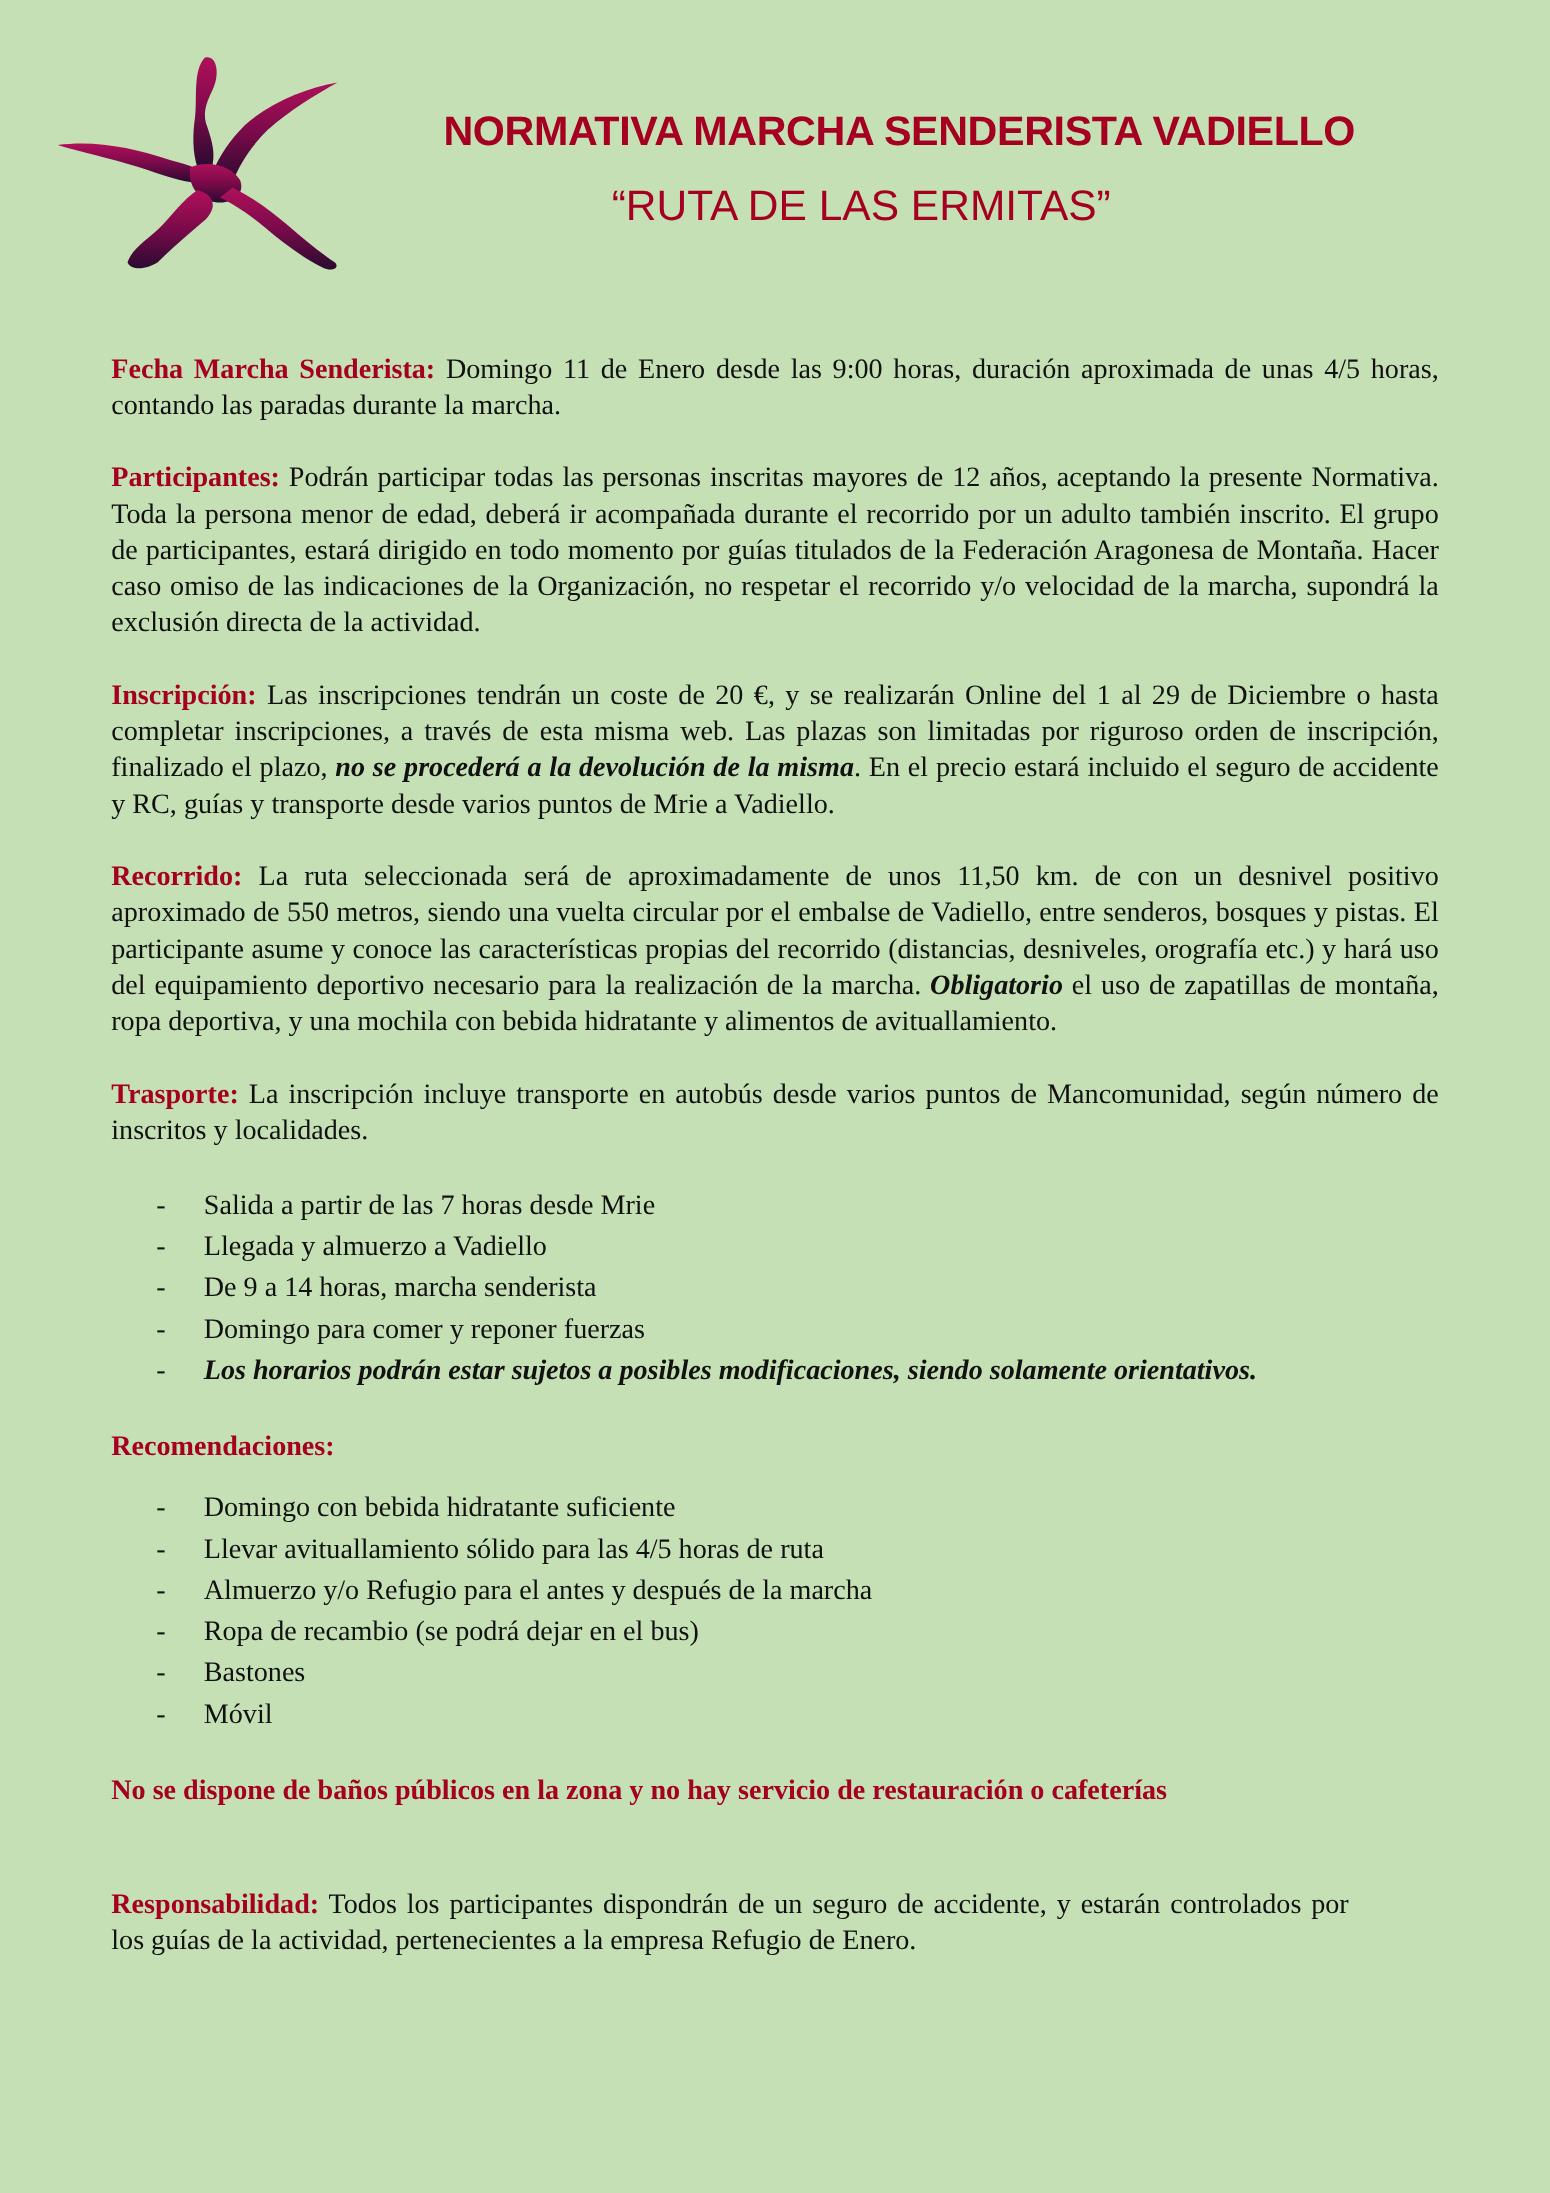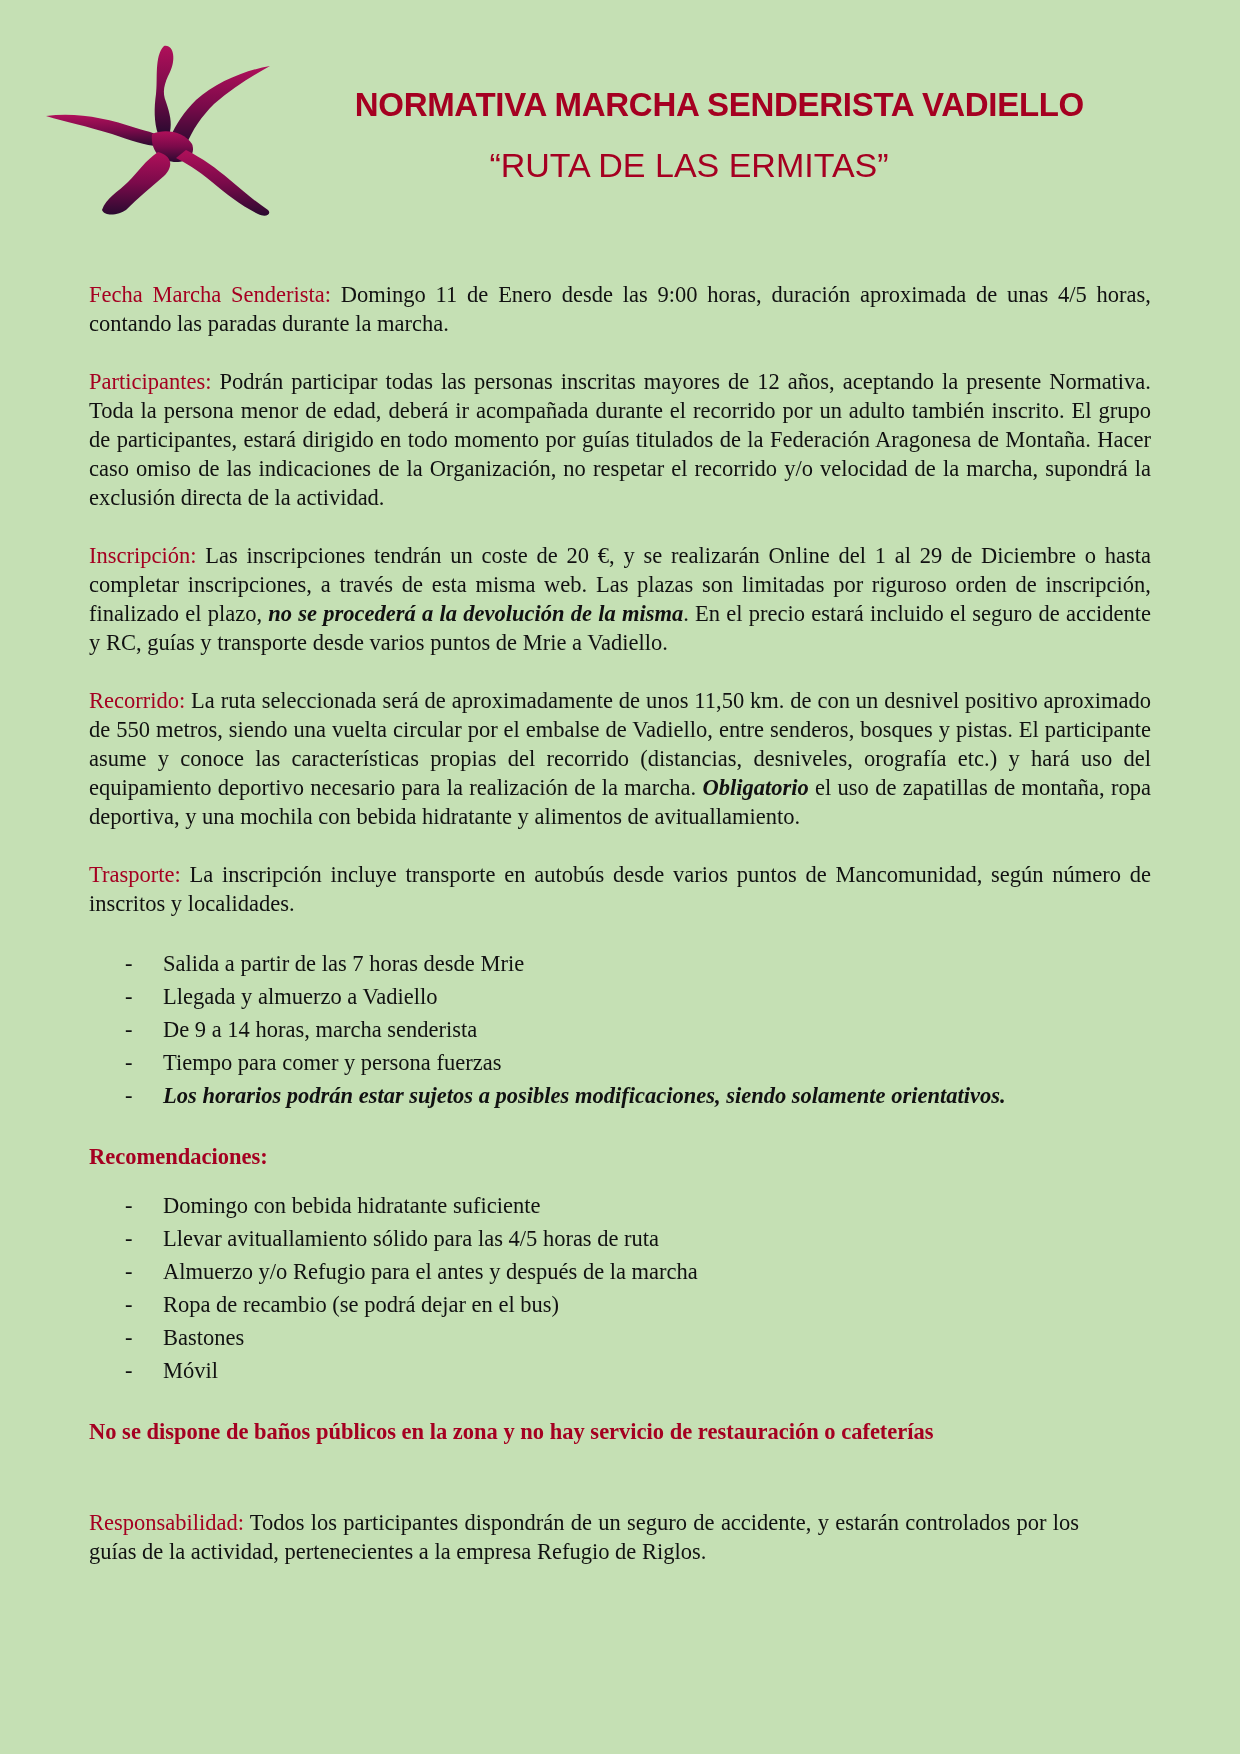--- a/index.html
+++ b/index.html
@@ -54,21 +54,21 @@
       width: 1062px;
       font-size: 22.5px;
       line-height: 29px;
     }
     .para {
       margin: 0 0 29px 0;
       text-align: justify;
     }
     .label {
       color: #a50021;
-      font-weight: normal;
+      font-weight: bold;
       margin-top: 29px;
     }
     .bi {
       font-weight: bold;
       font-style: italic;
     }
     .section-title {
       color: #a50021;
       font-weight: bold;
       margin: 0 0 18px 0;
@@ -146,33 +146,33 @@
   </p>
 
   <p class="para">
     <span class="label">Trasporte:</span><span> La inscripción incluye transporte en autobús desde varios puntos de Mancomunidad, según número de inscritos y localidades.</span>
   </p>
 
   <ul class="dash">
     <li><span class="dash-mark">-</span><span>Salida a partir de las 7 horas desde Mrie</span></li>
     <li><span class="dash-mark">-</span><span>Llegada y almuerzo a Vadiello</span></li>
     <li><span class="dash-mark">-</span><span>De 9 a 14 horas, marcha senderista</span></li>
-    <li><span class="dash-mark">-</span><span>Tiempo para comer y persona fuerzas</span></li>
+    <li><span class="dash-mark">-</span><span>Domingo para comer y reponer fuerzas</span></li>
     <li><span class="dash-mark">-</span><span class="bi">Los horarios podrán estar sujetos a posibles modificaciones, siendo solamente orientativos.</span></li>
   </ul>
 
   <div class="section-title">Recomendaciones:</div>
   <ul class="dash">
     <li><span class="dash-mark">-</span><span>Domingo con bebida hidratante suficiente</span></li>
     <li><span class="dash-mark">-</span><span>Llevar avituallamiento sólido para las 4/5 horas de ruta</span></li>
     <li><span class="dash-mark">-</span><span>Almuerzo y/o Refugio para el antes y después de la marcha</span></li>
     <li><span class="dash-mark">-</span><span>Ropa de recambio (se podrá dejar en el bus)</span></li>
     <li><span class="dash-mark">-</span><span>Bastones</span></li>
     <li><span class="dash-mark">-</span><span>Móvil</span></li>
   </ul>
 
   <div class="warning">No se dispone de baños públicos en la zona y no hay servicio de restauración o cafeterías</div>
 
   <p class="para resp">
-    <span class="label">Responsabilidad:</span><span> Todos los participantes dispondrán de un seguro de accidente, y estarán controlados por los guías de la actividad, pertenecientes a la empresa Refugio de Riglos.</span>
+    <span class="label">Responsabilidad:</span><span> Todos los participantes dispondrán de un seguro de accidente, y estarán controlados por los guías de la actividad, pertenecientes a la empresa Refugio de Enero.</span>
   </p>
 
 </div>
 
 </body></html>

